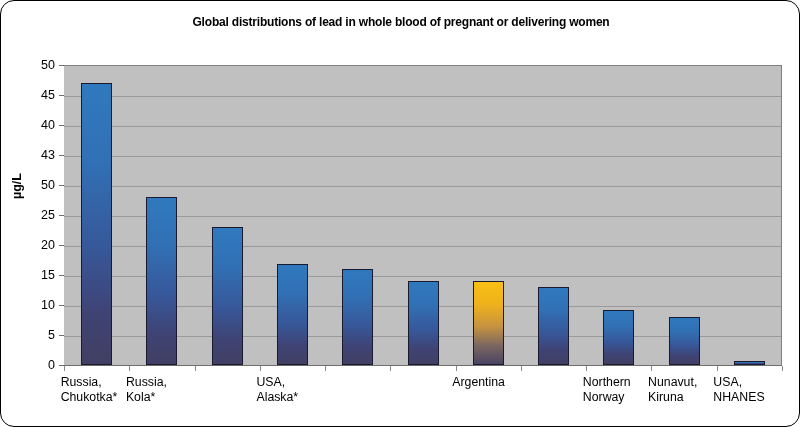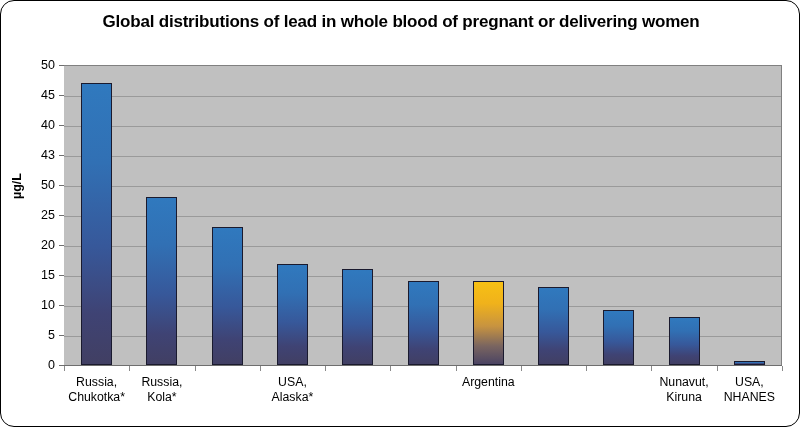--- a/index.html
+++ b/index.html
@@ -28,21 +28,21 @@
 
   
   #title-block {
     position: absolute;
     left: 0;
     top: 12px;
     width: 800px;
     text-align: center;
   }
   #chart-title {
-    font-size: 17px;
+    font-size: 12px;
     font-weight: bold;
     color: #000000;
     letter-spacing: -0.2px;
     line-height: 18px;
   }
   #chart-subtitle {
     font-size: 12.2px;
     font-weight: bold;
     color: #000000;
     letter-spacing: -0.2px;
@@ -127,21 +127,20 @@
     position: absolute;
     top: 365px;
     width: 1px;
     height: 5px;
     background: #8a8a8a;
   }
   .x-label {
     position: absolute;
     top: 374px;
     width: 72px;
-    text-align: center;
     font-size: 12.3px;
     color: #000000;
     line-height: 14.5px;
     white-space: pre-line;
   }
 </style>
 </head>
 <body>
 
 <div id="chart-card">
@@ -208,20 +207,22 @@
     <div class="x-tick-mark" style="left: 193.545px;"></div>
     <div class="x-tick-mark" style="left: 258.818px;"></div>
     <div class="x-label" style="left: 255.455px;">USA,
 Alaska*</div>
     <div class="x-tick-mark" style="left: 324.091px;"></div>
     <div class="x-tick-mark" style="left: 389.364px;"></div>
     <div class="x-tick-mark" style="left: 454.636px;"></div>
     <div class="x-label" style="left: 451.273px;">Argentina</div>
     <div class="x-tick-mark" style="left: 519.909px;"></div>
     <div class="x-tick-mark" style="left: 585.182px;"></div>
+    <div class="x-label" style="left: 581.818px;">Northern
+Norway</div>
     <div class="x-tick-mark" style="left: 650.455px;"></div>
     <div class="x-label" style="left: 647.091px;">Nunavut,
 Kiruna</div>
     <div class="x-tick-mark" style="left: 715.727px;"></div>
     <div class="x-label" style="left: 712.364px;">USA,
 NHANES</div>
     <div class="x-tick-mark" style="left: 781px;"></div>
   </div>
 
 </body></html>

